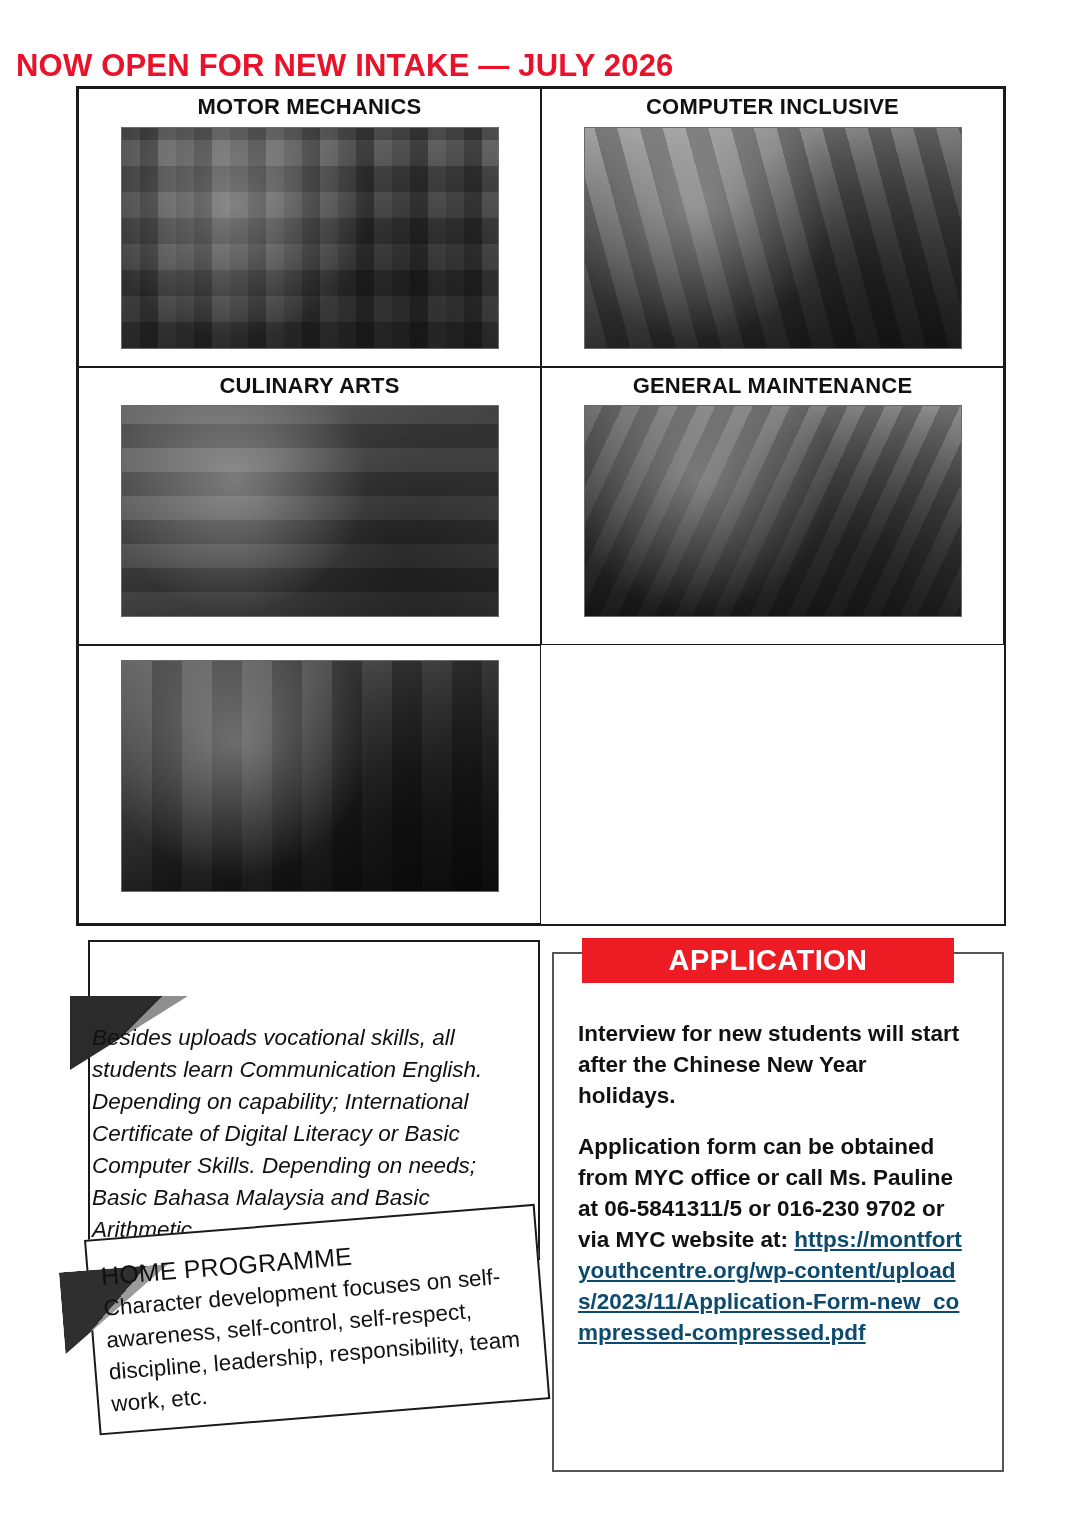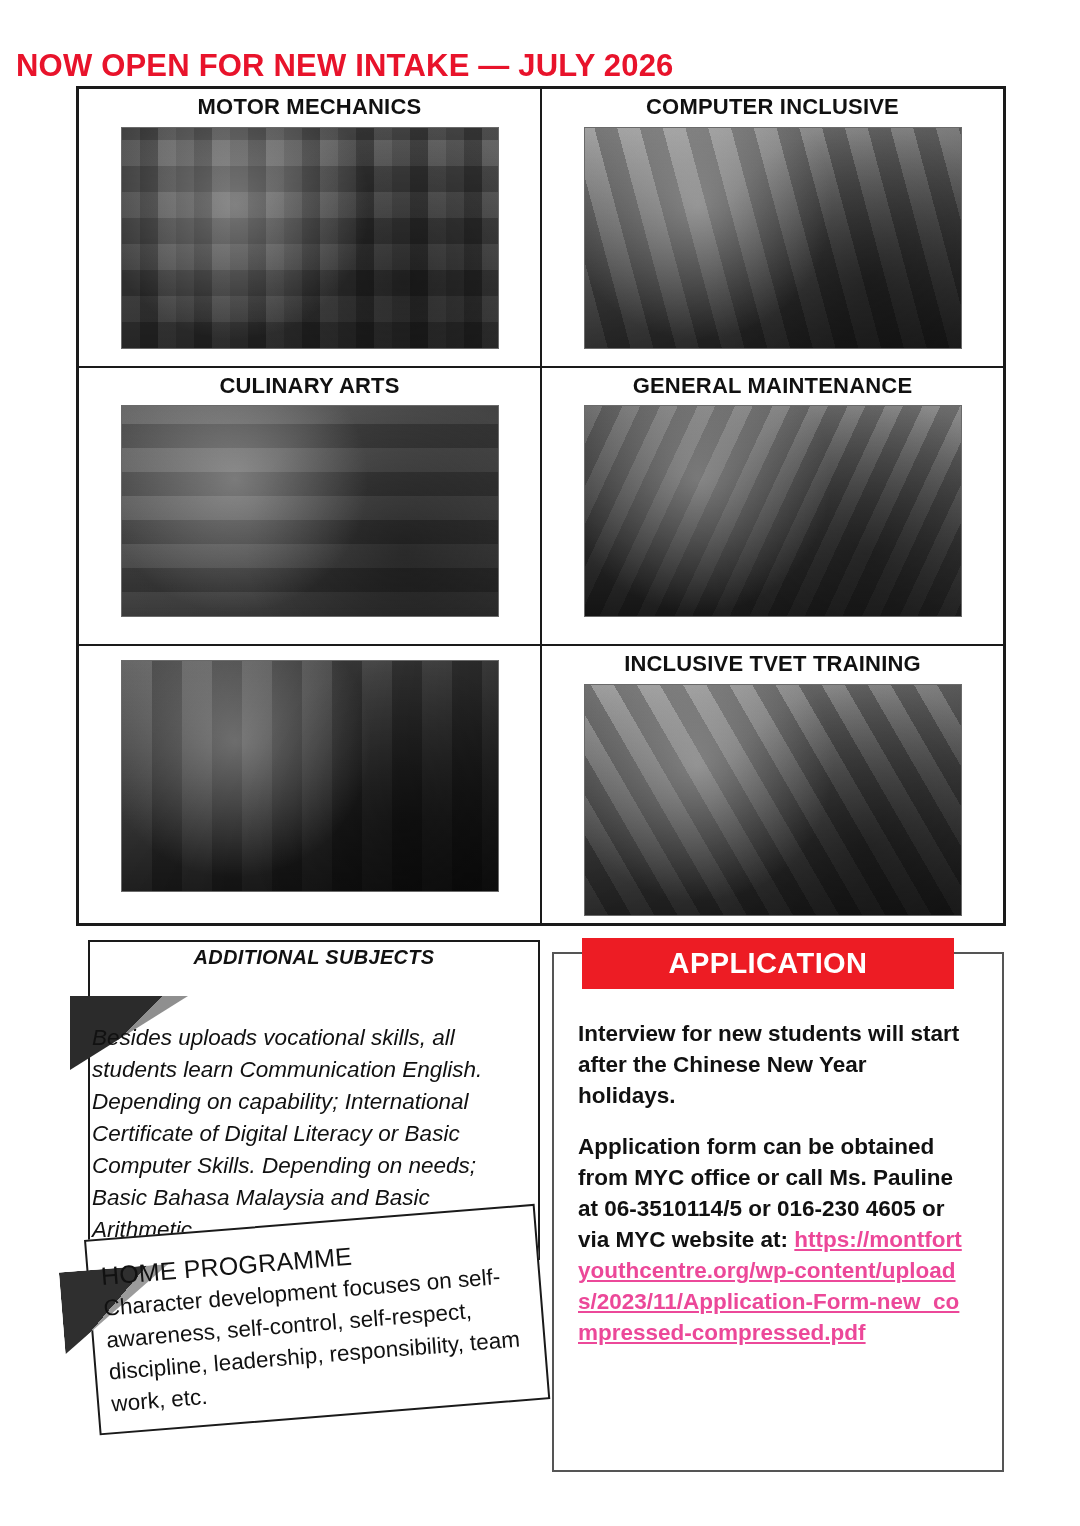--- a/index.html
+++ b/index.html
@@ -195,21 +195,21 @@
   }
   .home-text {
     font-size: 22.5px;
     line-height: 1.42;
   }
 
   
   .app-banner {
     position: absolute;
     left: 582px; top: 938px;
-    width: 372px; height: 51px;
+    width: 372px; height: 45px;
     background: #ed1c24;
     color: #fff;
     font-weight: bold;
     font-size: 29px;
     display: flex;
     align-items: center;
     justify-content: center;
     letter-spacing: .4px;
   }
   .app-box {
@@ -223,21 +223,21 @@
     position: absolute;
     left: 578px; top: 1018px;
     width: 408px;
     font-weight: bold;
     font-size: 22.5px;
     line-height: 1.38;
     color: #111;
   }
   .app-content p { margin: 0 16px 20px 0; }
   .app-link {
-    color: #ec4899;
+    color: #0c4a6e;
     text-decoration: underline;
     word-break: break-all;
     display: inline;
     cursor: pointer;
   }
 </style>
 </head>
 <body>
 
 <div class="page">
@@ -263,43 +263,38 @@
 
     <div class="cell">
       <div class="cell-title">GENERAL MAINTENANCE</div>
       <div class="photo p-md ph3"></div>
     </div>
 
     <div class="cell">
       <div class="photo p-lg ph5"></div>
     </div>
 
-    <div class="cell">
-      <div class="cell-title">INCLUSIVE TVET TRAINING</div>
-      <div class="photo p-lg ph6"></div>
-    </div>
 
   </div>
 
   <div class="additional-box"></div>
-  <div class="additional-title">ADDITIONAL SUBJECTS</div>
   <div class="additional-body"></div>
   <div class="corner-wedge"></div>
   <div class="additional-text">Besides uploads vocational skills, all students learn Communication English. Depending on capability; International Certificate of Digital Literacy or Basic Computer Skills. Depending on needs; Basic Bahasa Malaysia and Basic Arithmetic.</div>
 
   <div class="home-box"></div>
   <div class="home-wedge"></div>
   <div class="home-inner">
     <div class="home-title">HOME PROGRAMME</div>
     <div class="home-text">Character development focuses on self-awareness, self-control, self-respect, discipline, leadership, responsibility, team work, etc.</div>
   </div>
 
   <div class="app-box"></div>
   <div class="app-banner">APPLICATION</div>
   <div class="app-content">
     <p>Interview for new students will start after the Chinese New Year holidays.</p>
     <p>
-      <span>Application form can be obtained from MYC office or call Ms. Pauline at 06-3510114/5 or 016-230 4605 or via MYC website at:</span>
+      <span>Application form can be obtained from MYC office or call Ms. Pauline at 06-5841311/5 or 016-230 9702 or via MYC website at:</span>
       <span class="app-link">https://montfortyouthcentre.org/wp-content/uploads/2023/11/Application-Form-new_compressed-compressed.pdf</span>
     </p>
   </div>
 
 </div>
 
 </body></html>

